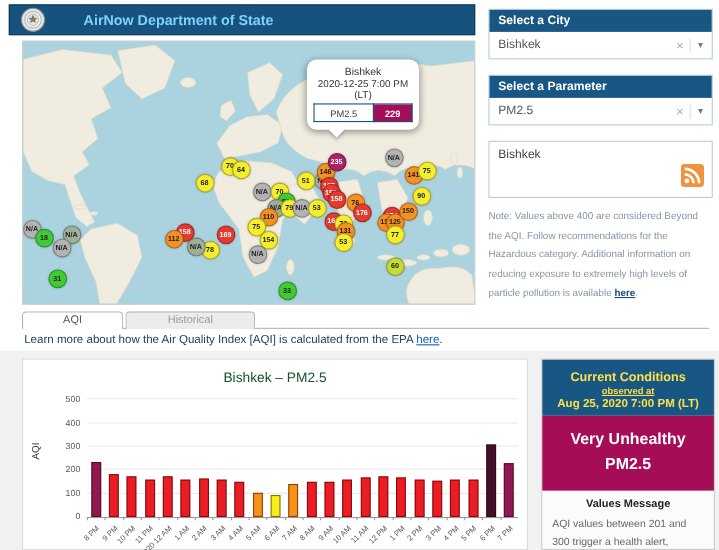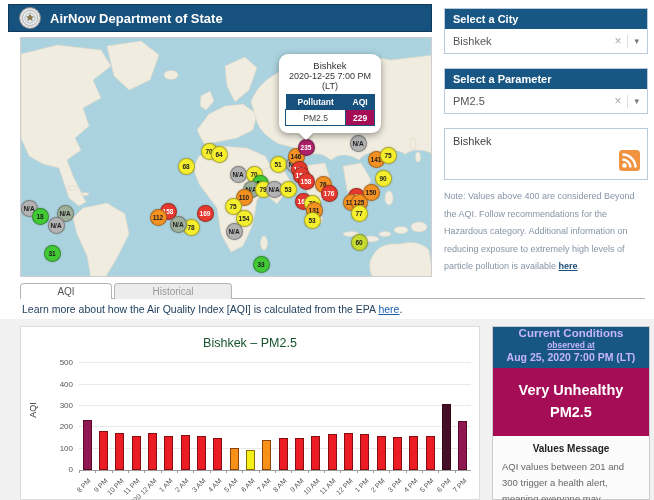--- a/index.html
+++ b/index.html
@@ -4,21 +4,21 @@
 <style>
   * { margin:0; padding:0; box-sizing:border-box; }
   body { background:#fff; font-family:"Liberation Sans", sans-serif; }
   .page { position:relative; width:654px; height:500px; background:#fff; overflow:hidden; }
 
   
   .header { position:absolute; left:8px; top:4px; width:424px; height:28px; background:#17517e;
             border:1px solid #0d3a5a; display:flex; align-items:center; gap:9px; padding-left:10px; }
   .seal { width:22px; height:22px; border-radius:50%; background:#e3e3e3; border:1px solid #8a8a8a;
           display:flex; align-items:center; justify-content:center; flex:0 0 auto; }
-  .header-title { color:#ffffff; font-size:13px; font-weight:bold; }
+  .header-title { color:#7dd3fc; font-size:13px; font-weight:bold;margin-left:26px; }
 
   
   .map { position:absolute; left:20px; top:37px; width:412px; height:240px; background:#abd3df;
          border:1px solid #cfcfcf; overflow:hidden; }
   .world { position:absolute; left:0; top:0; }
   .marker { position:absolute; width:17px; height:17px; border-radius:50%; display:flex; align-items:center;
             justify-content:center; font-size:6.5px; font-weight:bold; color:#1c1c1c;
             border:1px solid rgba(0,0,0,.28); box-shadow:0 0 2px rgba(0,0,0,.25); cursor:pointer; }
   .marker.r, .marker.m { color:#fff; }
   .marker.g  { background:#41c936; } .marker.y  { background:#f4ee2f; }
@@ -79,21 +79,21 @@
           align-items:flex-end; justify-content:space-around; }
   .bar { width:9px; border:1px solid rgba(50,0,0,.55); }
   .xtickmark { position:absolute; top:100%; width:1px; height:3px; background:#9a9a9a; }
   .xlabels { position:absolute; left:0; top:100%; width:100%; height:30px; }
   .xlabel { position:absolute; top:7px; width:60px; text-align:right; font-size:7px; color:#555;
             white-space:nowrap; transform:rotate(-45deg); transform-origin:right top; }
 
   
   .cc-panel { position:absolute; left:492px; top:326px; width:158px; height:174px; background:#fbfbfb;
               border:1px solid #ccc; }
-  .cc-header { background:#185783; color:#c4b5fd; text-align:center; padding:0 2px 5px; }
+  .cc-header { background:#185783; color:#fde047; text-align:center; padding:10px 2px 5px; }
   .cc-title { font-size:11.5px; font-weight:bold; }
   .cc-obs { font-size:8.5px; font-weight:bold; margin-top:1px;text-decoration:underline; }
   .cc-dt { font-size:10.5px; font-weight:bold; margin-top:1px; }
   .cc-aqi { background:#a50d56; color:#fff; text-align:center; padding:11px 0 12px; font-size:14.5px;
             font-weight:bold; line-height:1.55; }
   .cc-health { padding:7px 9px 0; }
   .cc-health-title { text-align:center; font-size:10px; font-weight:bold; color:#222; margin-bottom:5px; }
   .cc-health-text { font-size:9.5px; color:#666; line-height:1.7; }
 </style>
 </head>
@@ -193,24 +193,20 @@
         <div class="marker y" style="left: 358.5px; top: 108.5px;">75</div>
         <div class="marker y" style="left: 353.5px; top: 131.5px;">90</div>
       </div>
 
     <div class="popup">
       <div class="popup-city">Bishkek</div>
       <div class="popup-dt">2020-12-25 7:00 PM</div>
       <div class="popup-tz">(LT)</div>
       <table>
         <tbody>
-            <tr>
-          <th>Pollutant</th>
-          <th>AQI</th>
-        </tr>
         <tr>
           <td class="pol">PM2.5</td>
           <td class="aqi">229</td>
         </tr>
       </tbody>
         </table>
       <div class="popup-tail"></div>
     </div>
   </div>
 

